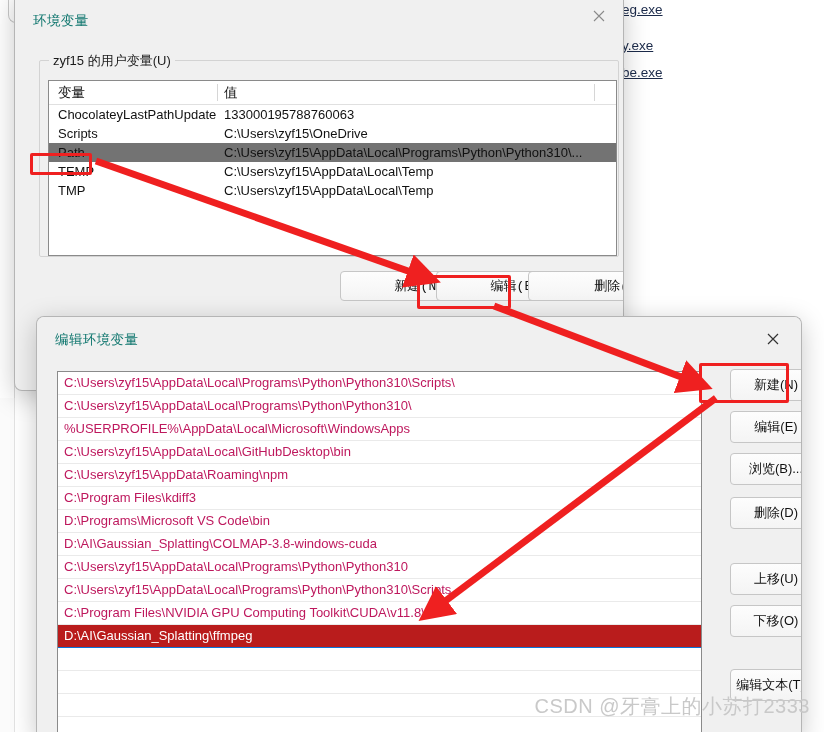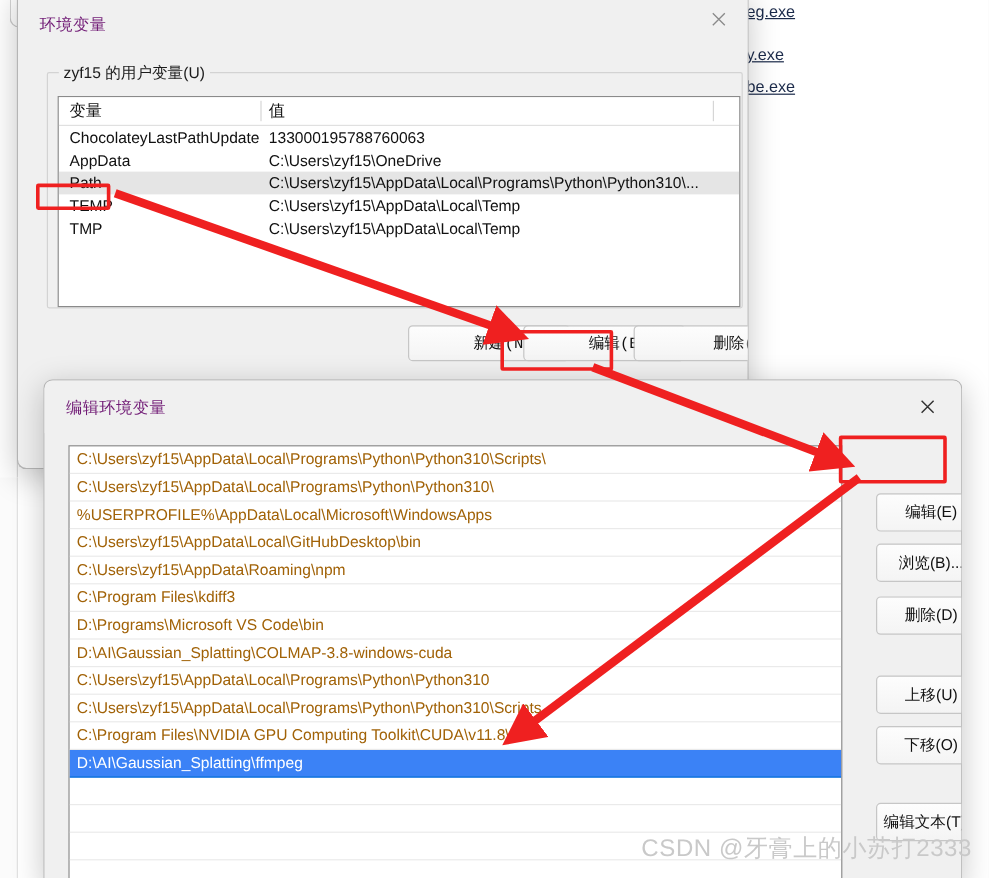--- a/index.html
+++ b/index.html
@@ -41,21 +41,21 @@
     border:1px solid #b5b5b5;
     border-radius:8px;
     box-shadow:0 6px 26px rgba(0,0,0,.22);
     overflow:hidden;
   }
   .titlebar{
     position:relative;height:44px;background:#f0f0f0;
   }
   .titlebar .ttl{
     position:absolute;left:18px;top:12px;
-    font-size:13.5px;color:#701a75;
+    font-size:13.5px;color:#0f766e;
     letter-spacing:.4px;
   }
   .closebtn{
     position:absolute;right:0;top:0;width:45px;height:32px;
     display:flex;align-items:center;justify-content:center;
     color:#6b6b6b;font-size:14px;
   }
   .closebtn svg{display:block;}
 
   
@@ -88,21 +88,21 @@
   .lv-header .col{
     position:absolute;top:3px;font-size:13.5px;color:#111;
   }
   .lv-header .divider{
     position:absolute;top:3px;width:1px;height:17px;background:#d6d6d6;
   }
   .lv-row{
     position:relative;height:19px;line-height:19px;
     font-size:13px;color:#111;white-space:nowrap;
   }
-  .lv-row.alt{background:#e5e5e5;}
+  .lv-row.alt{background:#737373;}
   .lv-row .c-name{position:absolute;left:9px;}
   .lv-row .c-val{position:absolute;left:175px;}
 
   
   .btn{
     position:absolute;
     background:linear-gradient(#fdfdfd,#f4f4f4);
     border:1px solid #c6c6c6;border-radius:4px;
     font-size:13px;color:#111;
     display:flex;align-items:center;justify-content:center;
@@ -122,24 +122,24 @@
   #dlg-edit .ttl{top:14px;left:18px;}
   #dlg-edit .closebtn{right:6px;top:6px;}
 
   .path-listbox{
     position:absolute;left:20px;top:54px;width:643px;height:360px;
     background:#ffffff;border:1px solid #8a8a8a;overflow:hidden;
   }
   .p-row{
     position:relative;height:22px;line-height:22px;
     border-bottom:1px solid #eaeaea;
-    font-size:13px;color:#a16207;white-space:nowrap;
+    font-size:13px;color:#be185d;white-space:nowrap;
     padding-left:6px;
   }
-  .p-row.sel{background:#3b82f6;color:#ffffff;border-bottom-color:#0a73d8;}
+  .p-row.sel{background:#b91c1c;color:#ffffff;border-bottom-color:#0a73d8;}
 
   .side-btn{
     position:absolute;left:693px;width:90px;height:30px;
     background:linear-gradient(#fdfdfd,#f4f4f4);
     border:1px solid #c6c6c6;border-radius:4px;
     font-size:13px;color:#111;
     display:flex;align-items:center;justify-content:center;
   }
 
   
@@ -193,21 +193,21 @@
       <div class="divider" style="left:168px;"></div>
       <div class="col" style="left:175px;">值</div>
       <div class="divider" style="left:545px;"></div>
     </div>
 
     <div class="lv-row">
       <span class="c-name">ChocolateyLastPathUpdate</span>
       <span class="c-val">133000195788760063</span>
     </div>
     <div class="lv-row">
-      <span class="c-name">AppData</span>
+      <span class="c-name">Scripts</span>
       <span class="c-val">C:\Users\zyf15\OneDrive</span>
     </div>
     <div class="lv-row alt">
       <span class="c-name">Path</span>
       <span class="c-val">C:\Users\zyf15\AppData\Local\Programs\Python\Python310\...</span>
     </div>
     <div class="lv-row">
       <span class="c-name">TEMP</span>
       <span class="c-val">C:\Users\zyf15\AppData\Local\Temp</span>
     </div>
@@ -245,20 +245,21 @@
     <div class="p-row">C:\Users\zyf15\AppData\Local\Programs\Python\Python310</div>
     <div class="p-row">C:\Users\zyf15\AppData\Local\Programs\Python\Python310\Scripts</div>
     <div class="p-row">C:\Program Files\NVIDIA GPU Computing Toolkit\CUDA\v11.8\bin</div>
     <div class="p-row sel">D:\AI\Gaussian_Splatting\ffmpeg</div>
     <div class="p-row"></div>
     <div class="p-row"></div>
     <div class="p-row"></div>
     <div class="p-row"></div>
   </div>
 
+  <div class="side-btn" style="top:52px;">新建(N)</div>
   <div class="side-btn" style="top:94px;">编辑(E)</div>
   <div class="side-btn" style="top:136px;">浏览(B)...</div>
   <div class="side-btn" style="top:180px;">删除(D)</div>
   <div class="side-btn" style="top:246px;">上移(U)</div>
   <div class="side-btn" style="top:288px;">下移(O)</div>
   <div class="side-btn" style="top:352px;">编辑文本(T)...</div>
 </div>
 
 <div class="redbox" style="left:30px;top:153px;width:56px;height:16px;"></div>
 <div class="redbox" style="left:417px;top:275px;width:88px;height:28px;"></div>

